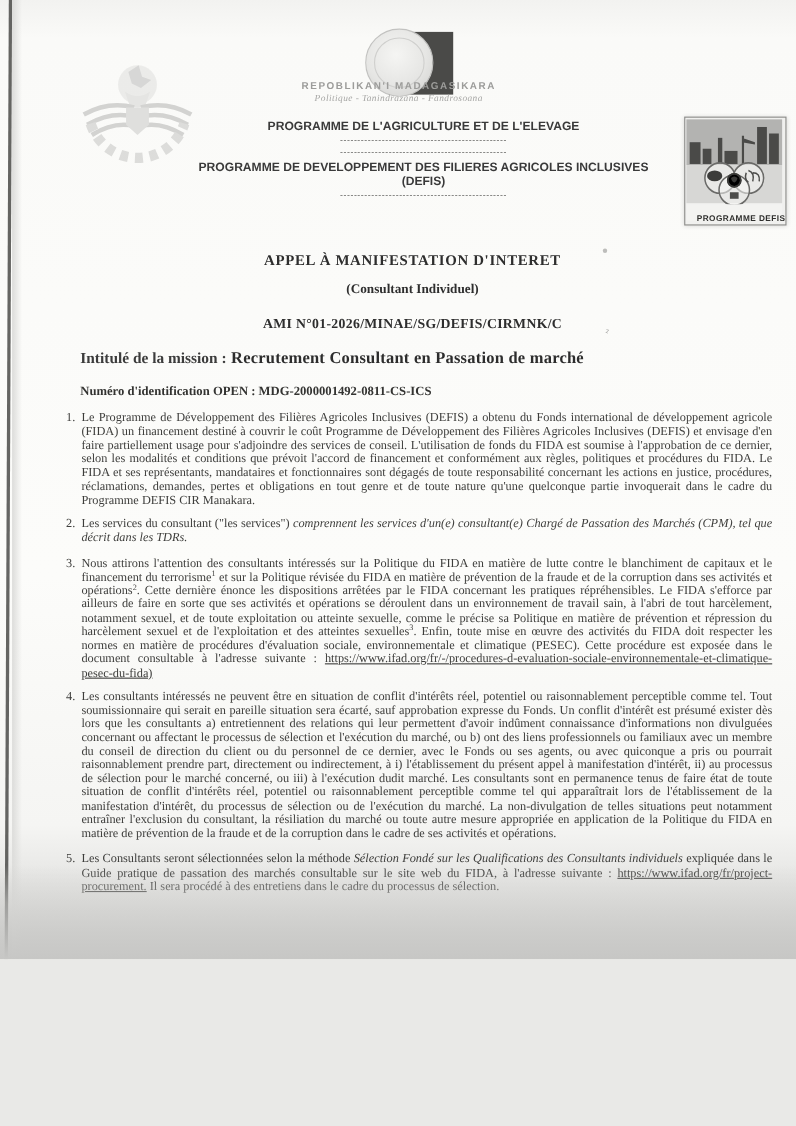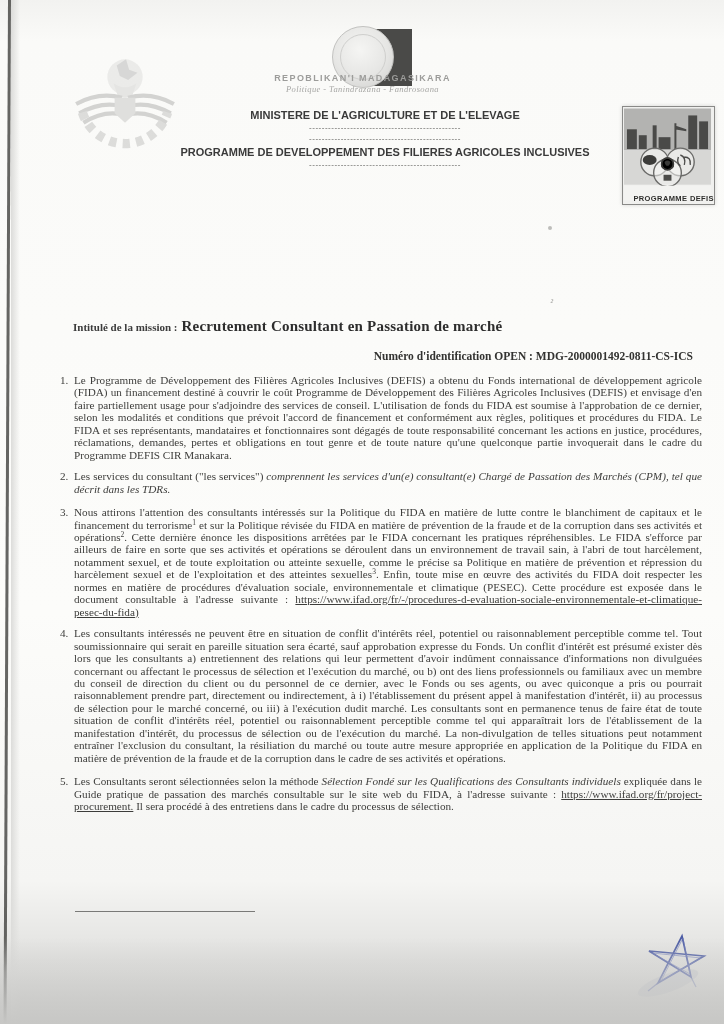--- a/index.html
+++ b/index.html
@@ -1,17 +1,17 @@
 <!DOCTYPE html>
 <html><head>
 <meta charset="utf-8">
 <style>
   html,body{margin:0;padding:0;background:#e9e9e7;}
   .page{
-    position:relative;width:724px;height:1024px;margin:0 auto;overflow:hidden;
+    position:relative;width:724px;height:872px;margin:0 auto;overflow:hidden;
     background:linear-gradient(180deg,#f2f2f0 0%,#fafaf8 4%,#fcfcfa 60%,#f5f5f3 86%,#e3e3e1 93%,#d0d0ce 100%);
     font-family:"Liberation Serif",serif;color:#3c3c3c;
   }
   .scan-edge{position:absolute;left:8px;top:0;width:3px;height:100%;background:#4a4a48;opacity:.85;transform:rotate(.25deg);transform-origin:top;}
   .scan-edge-soft{position:absolute;left:11px;top:0;width:9px;height:100%;background:linear-gradient(90deg,#dcdcda,rgba(252,252,250,0));}
   .bottom-shade{position:absolute;left:0;bottom:0;width:100%;height:86px;
     background:linear-gradient(180deg,rgba(206,206,204,0) 0%,rgba(208,208,206,.55) 40%,#c7c7c5 100%);}
   
   .ministry-logo{position:absolute;left:66px;top:52px;width:118px;height:104px;opacity:.75;}
   .seal-wrap{position:absolute;left:330px;top:24px;width:86px;height:64px;}
@@ -30,23 +30,23 @@
   .hline{font-weight:bold;font-size:11px;line-height:13px;}
   .hsep{font-size:8px;line-height:8px;color:#5a5a58;letter-spacing:.5px;overflow:hidden;white-space:nowrap;margin:2px 0 3px 0;}
   .program{margin-top:1px;}
   .coordination{margin-top:5px;}
   
   .title-block{position:absolute;left:70px;top:229px;width:610px;text-align:center;color:#2e2e2e;}
   .doc-title{font-weight:bold;font-size:13.5px;letter-spacing:.6px;}
   .doc-subtitle{font-weight:bold;font-size:12px;margin-top:10px;}
   .doc-ref{font-weight:bold;font-size:12.5px;margin-top:17px;letter-spacing:.3px;}
   .mission-line{position:absolute;left:73px;top:317px;width:620px;}
-  .mission-label{font-weight:bold;font-size:11px;}
+  .mission-label{font-weight:bold;font-size:14px;}
   .mission-value{font-weight:bold;font-size:15px;letter-spacing:.2px;color:#2d2d2d;margin-top:31px;}
-  .open-line{position:absolute;left:73px;top:350px;width:620px;font-weight:bold;font-size:11.5px;color:#333331;text-align:right;}
+  .open-line{position:absolute;left:73px;top:350px;width:620px;font-weight:bold;font-size:11.5px;color:#333331;}
   
   .list{position:absolute;left:52px;top:374px;width:650px;font-size:11.2px;line-height:12.45px;color:#3d3d3b;}
   .para{display:flex;margin-bottom:9px;}
   .para .num{flex:0 0 22px;text-align:left;padding-left:8px;box-sizing:border-box;}
   .para .ptext{flex:1;text-align:justify;}
   .seg-italic{font-style:italic;}
   .seg-sup{font-size:7.5px;vertical-align:4px;line-height:0;}
   .seg-link{color:#3d3d3b;text-decoration:underline;cursor:pointer;}
   .para.gap-lg{margin-bottom:11px;}
   
@@ -115,27 +115,33 @@
       <circle cx="45" cy="57" r="6" fill="#55555 3" stroke="#3a3a38" stroke-width="1.5"></circle>
       <circle cx="45" cy="57" r="6" fill="none" stroke="#3a3a38" stroke-width="1.5"></circle>
       <path d="M42 55 q3 -3 6 0 q-1 4 -3 4 q-2 0 -3 -4z" fill="#3a3a38"></path>
       <rect x="41" y="68" width="8" height="6" fill="#4c4c4a"></rect>
       <rect x="1" y="79" width="88" height="15" fill="#f3f3f1"></rect>
     </svg>
     <div class="defis-caption">PROGRAMME DEFIS</div>
   </div>
 
   <div class="header-block">
-    <div class="hline">MINISTERE DE L'AGRICULTURE ET DE L'ELEVAGE</div>
+    <div class="hline">PROGRAMME DE L'AGRICULTURE ET DE L'ELEVAGE</div>
     <div class="hsep">------------------------------------------------</div>
     <div class="hsep">------------------------------------------------</div>
     <div class="hline program">PROGRAMME DE DEVELOPPEMENT DES FILIERES AGRICOLES INCLUSIVES</div>
+    <div class="hline">(DEFIS)</div>
     <div class="hsep">------------------------------------------------</div>
   </div>
 
+  <div class="title-block">
+    <div class="doc-title">APPEL À MANIFESTATION D'INTERET</div>
+    <div class="doc-subtitle">(Consultant Individuel)</div>
+    <div class="doc-ref">AMI N°01-2026/MINAE/SG/DEFIS/CIRMNK/C</div>
+  </div>
 
   <div class="mission-line">
     <span class="mission-label">Intitulé de la mission :</span>
     <span class="mission-value">Recrutement Consultant en Passation de marché</span>
   </div>
 
   <div class="open-line">
     <span>Numéro d'identification OPEN :</span>
     <span>MDG-2000001492-0811-CS-ICS</span>
   </div>

